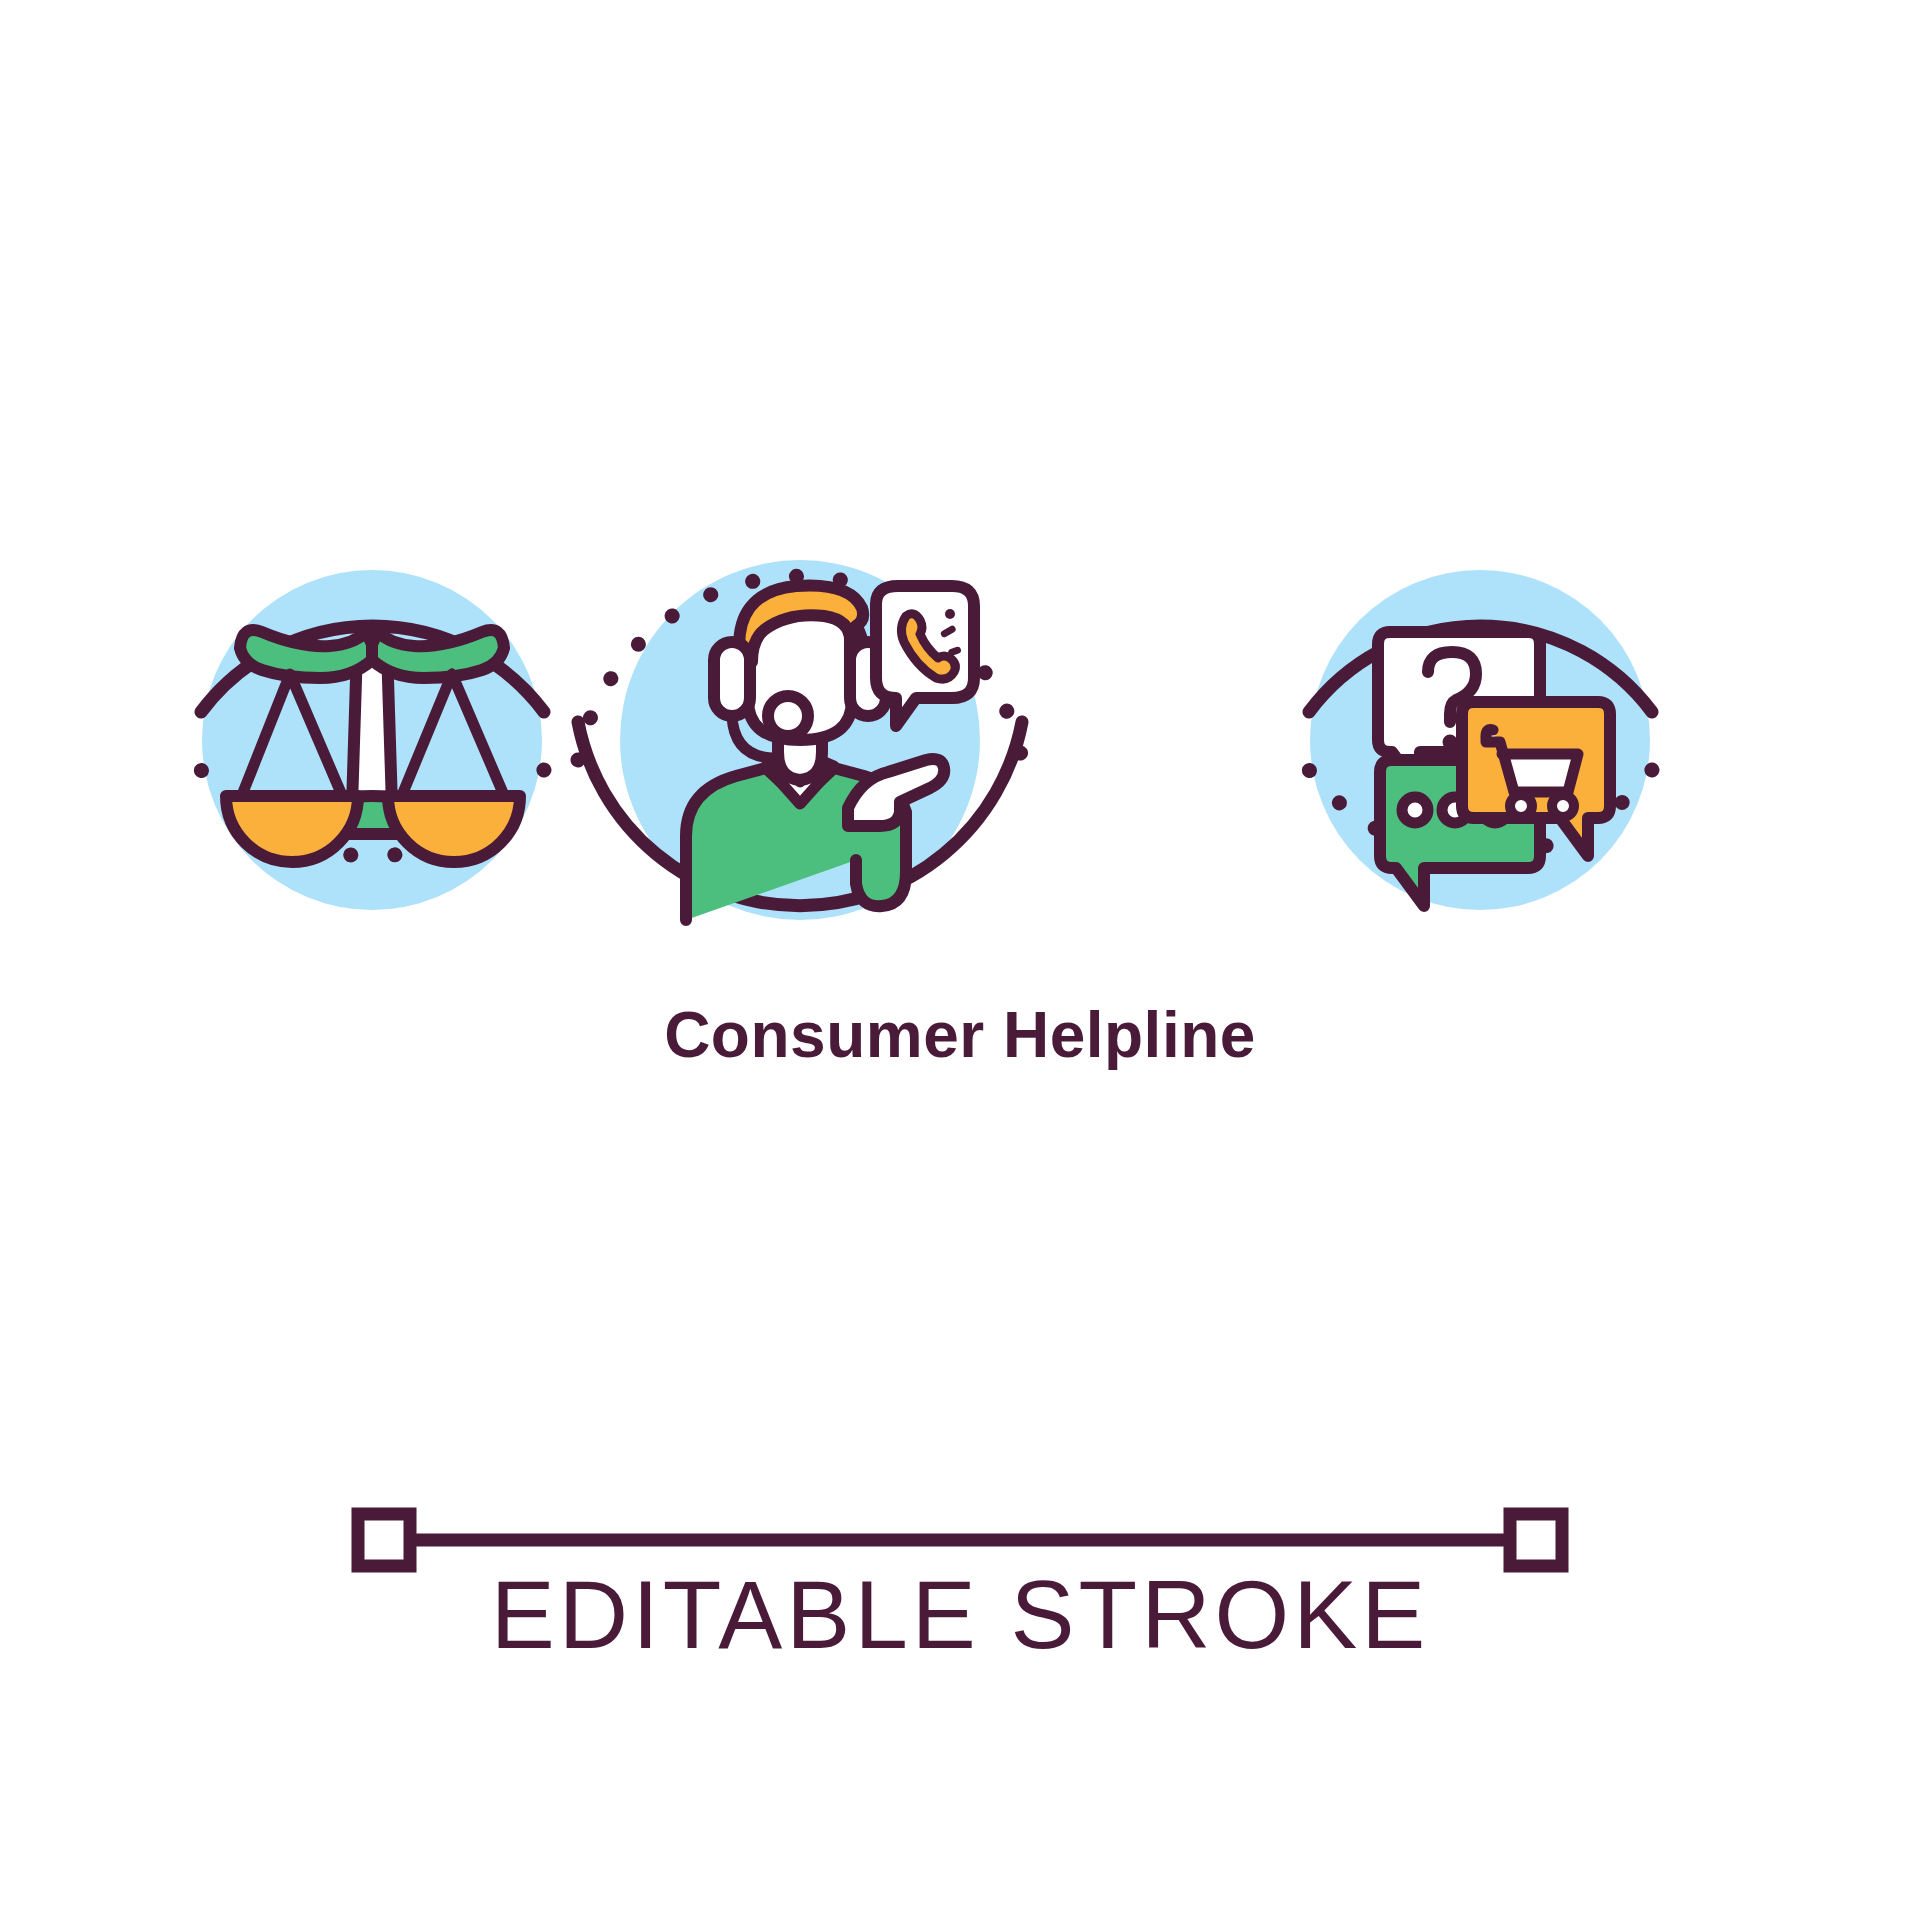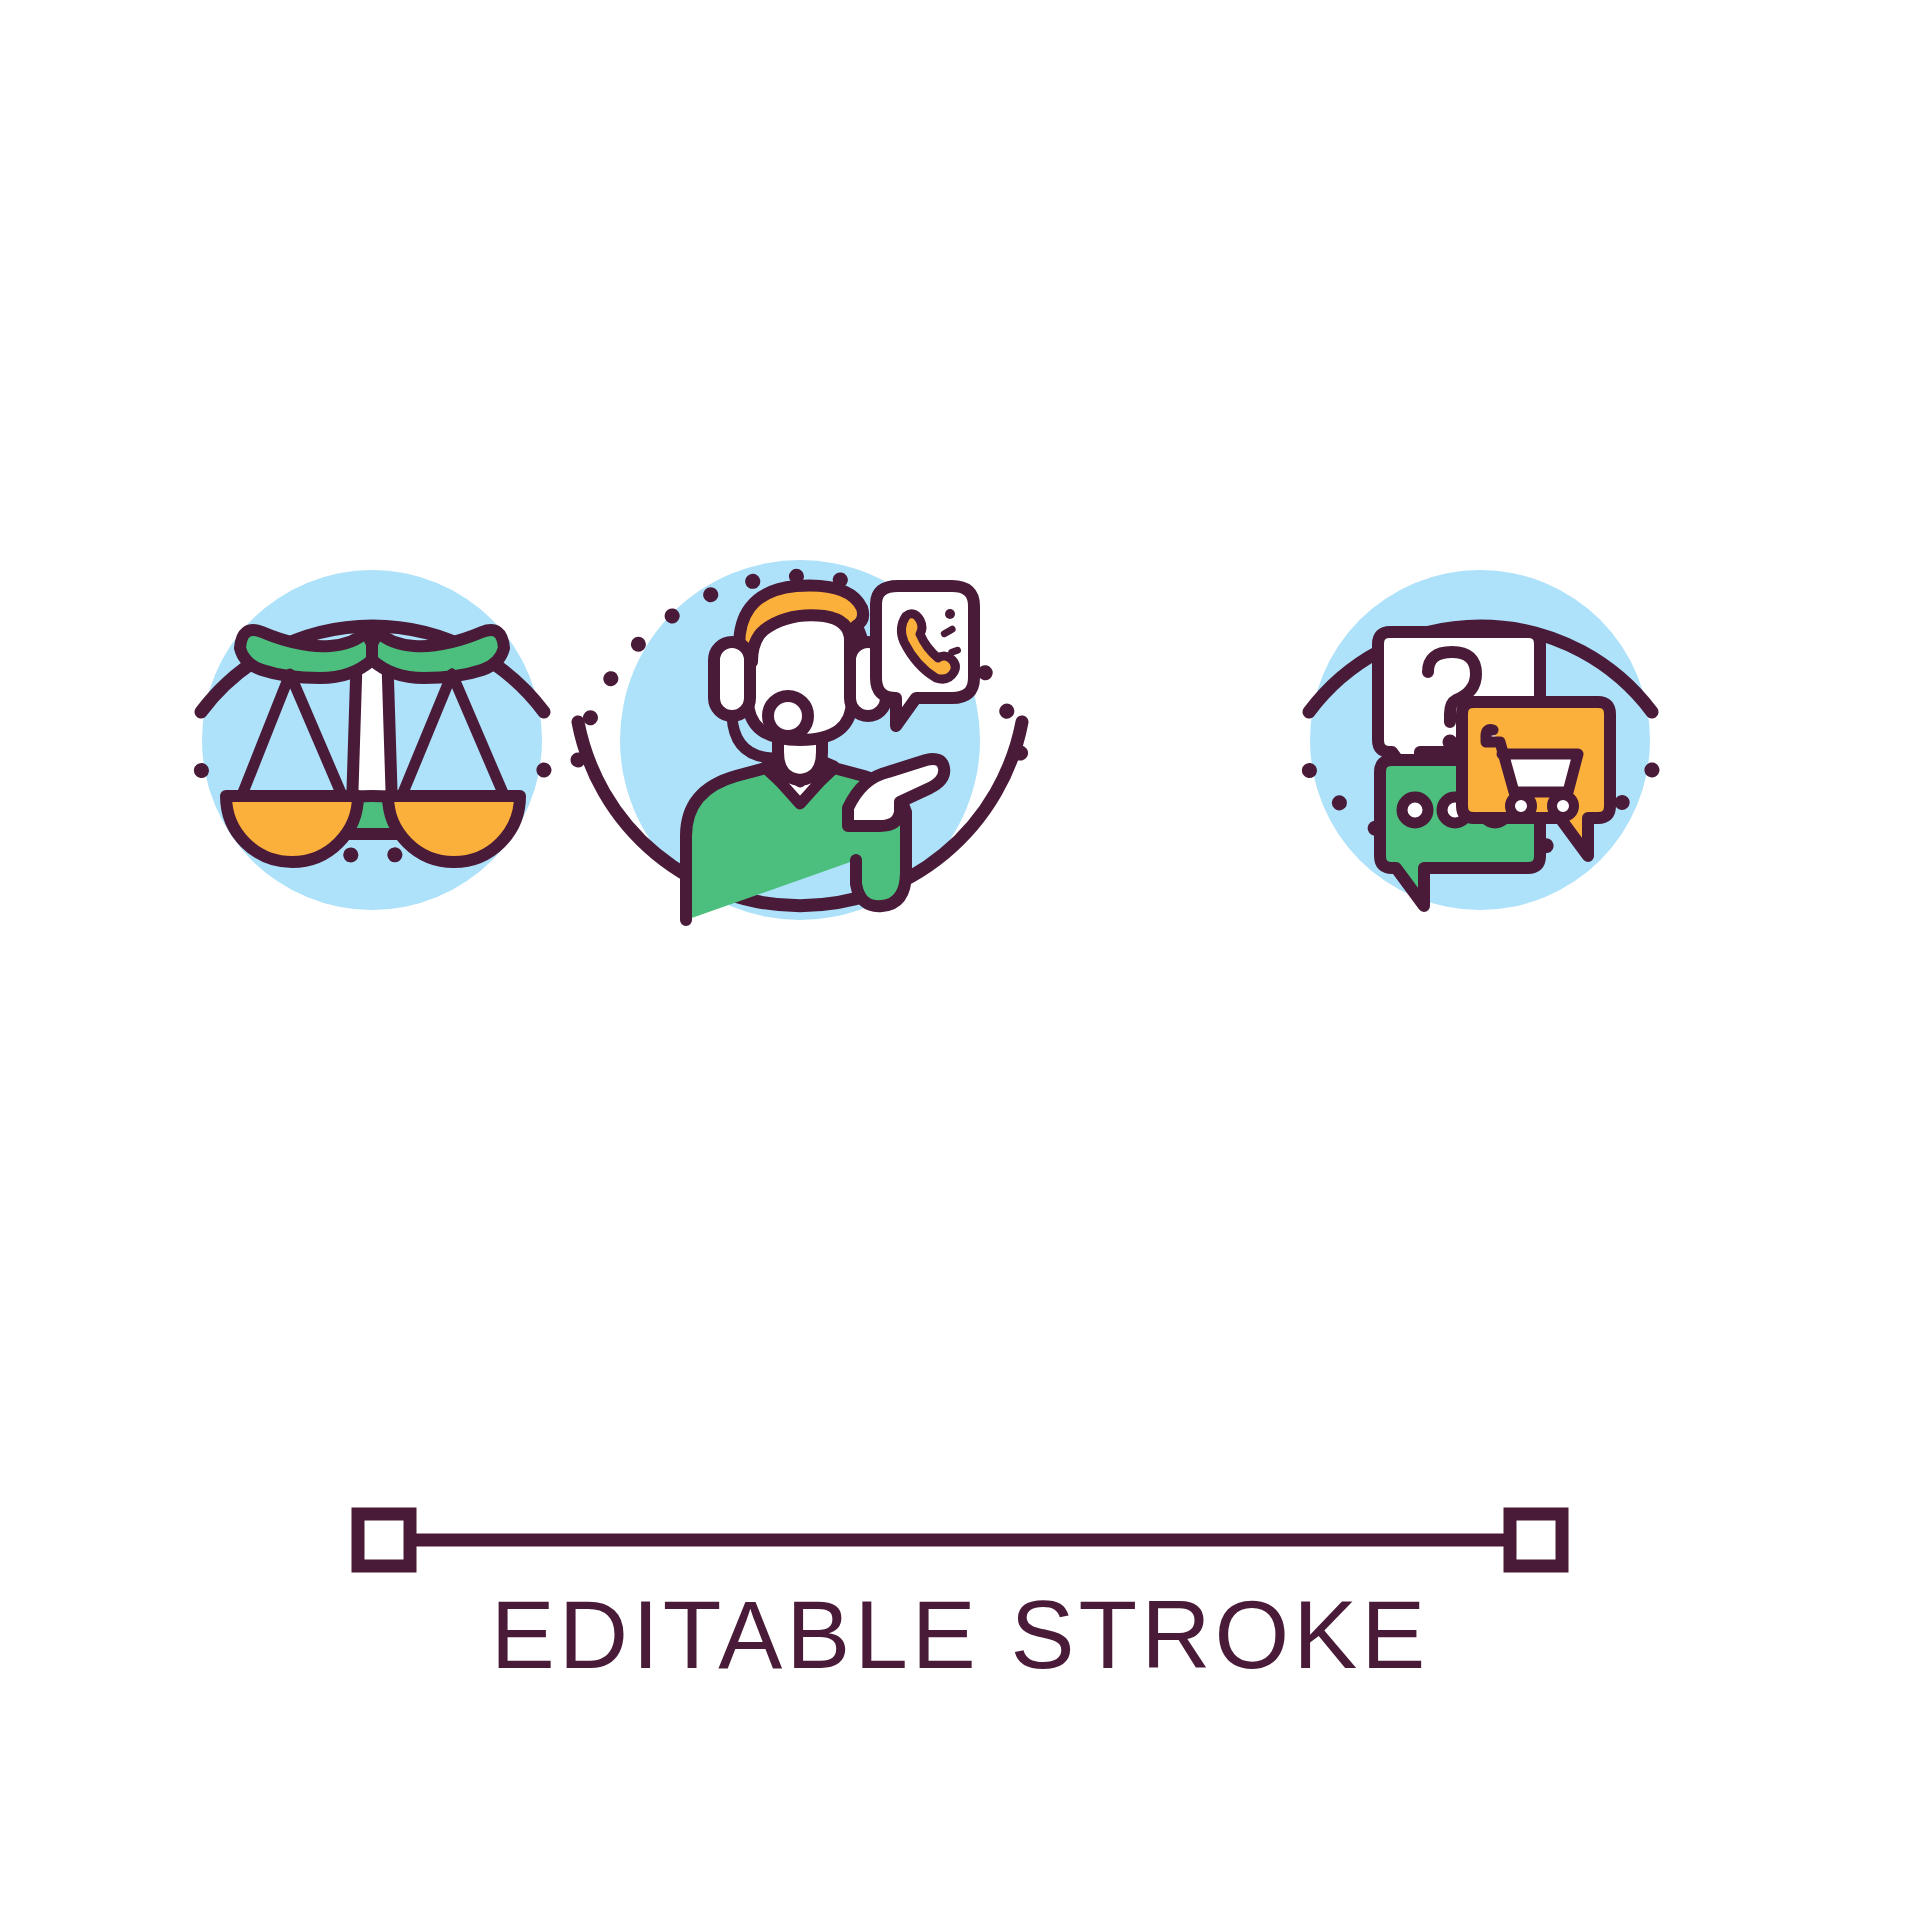--- a/index.html
+++ b/index.html
@@ -14,21 +14,21 @@
   .title-wrap{
     position:absolute;left:0;top:1000px;width:1920px;
     text-align:center;
   }
   .title{
     font-size:64px;font-weight:bold;color:#4A1B38;
     letter-spacing:0.5px;line-height:1.1;
     font-family:"Liberation Sans", sans-serif;
   }
   .stroke-label-wrap{
-    position:absolute;left:0;top:1560px;width:1920px;text-align:center;margin-top:20px;
+    position:absolute;left:0;top:1560px;width:1920px;text-align:center;
   }
   .stroke-label{
     font-size:96px;font-weight:normal;color:#4A1B38;
     letter-spacing:4px;
     font-family:"Liberation Sans", sans-serif;
   }
 </style>
 </head>
 <body>
 
@@ -129,18 +129,21 @@
       <circle cx="1563" cy="806" r="11" fill="#FFFFFF" stroke="#4A1B38" stroke-width="10"></circle>
     </g>
 
     <g>
       <line x1="370" y1="1540" x2="1550" y2="1540" stroke="#4A1B38" stroke-width="13"></line>
       <rect x="358" y="1514" width="52" height="52" fill="#FFFFFF" stroke="#4A1B38" stroke-width="13"></rect>
       <rect x="1510" y="1514" width="52" height="52" fill="#FFFFFF" stroke="#4A1B38" stroke-width="13"></rect>
     </g>
   </svg>
 
+  <div class="title-wrap">
+    <div class="title">Consumer Helpline</div>
+  </div>
 
   <div class="stroke-label-wrap">
     <div class="stroke-label">EDITABLE STROKE</div>
   </div>
 
 </div>
 
 </body></html>

